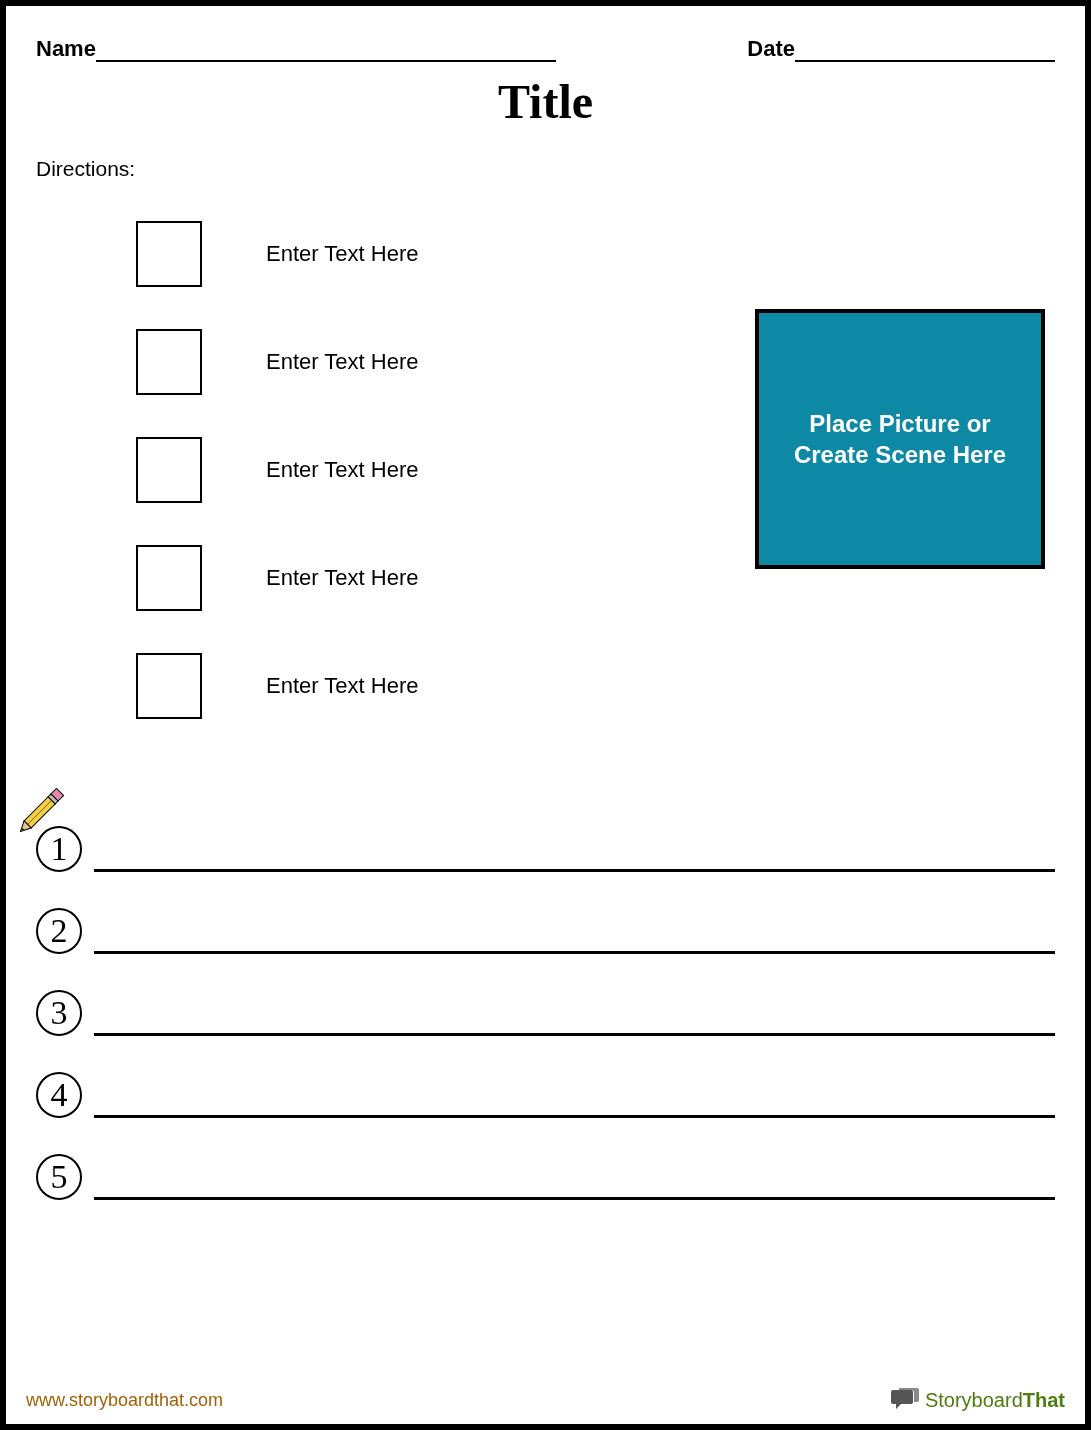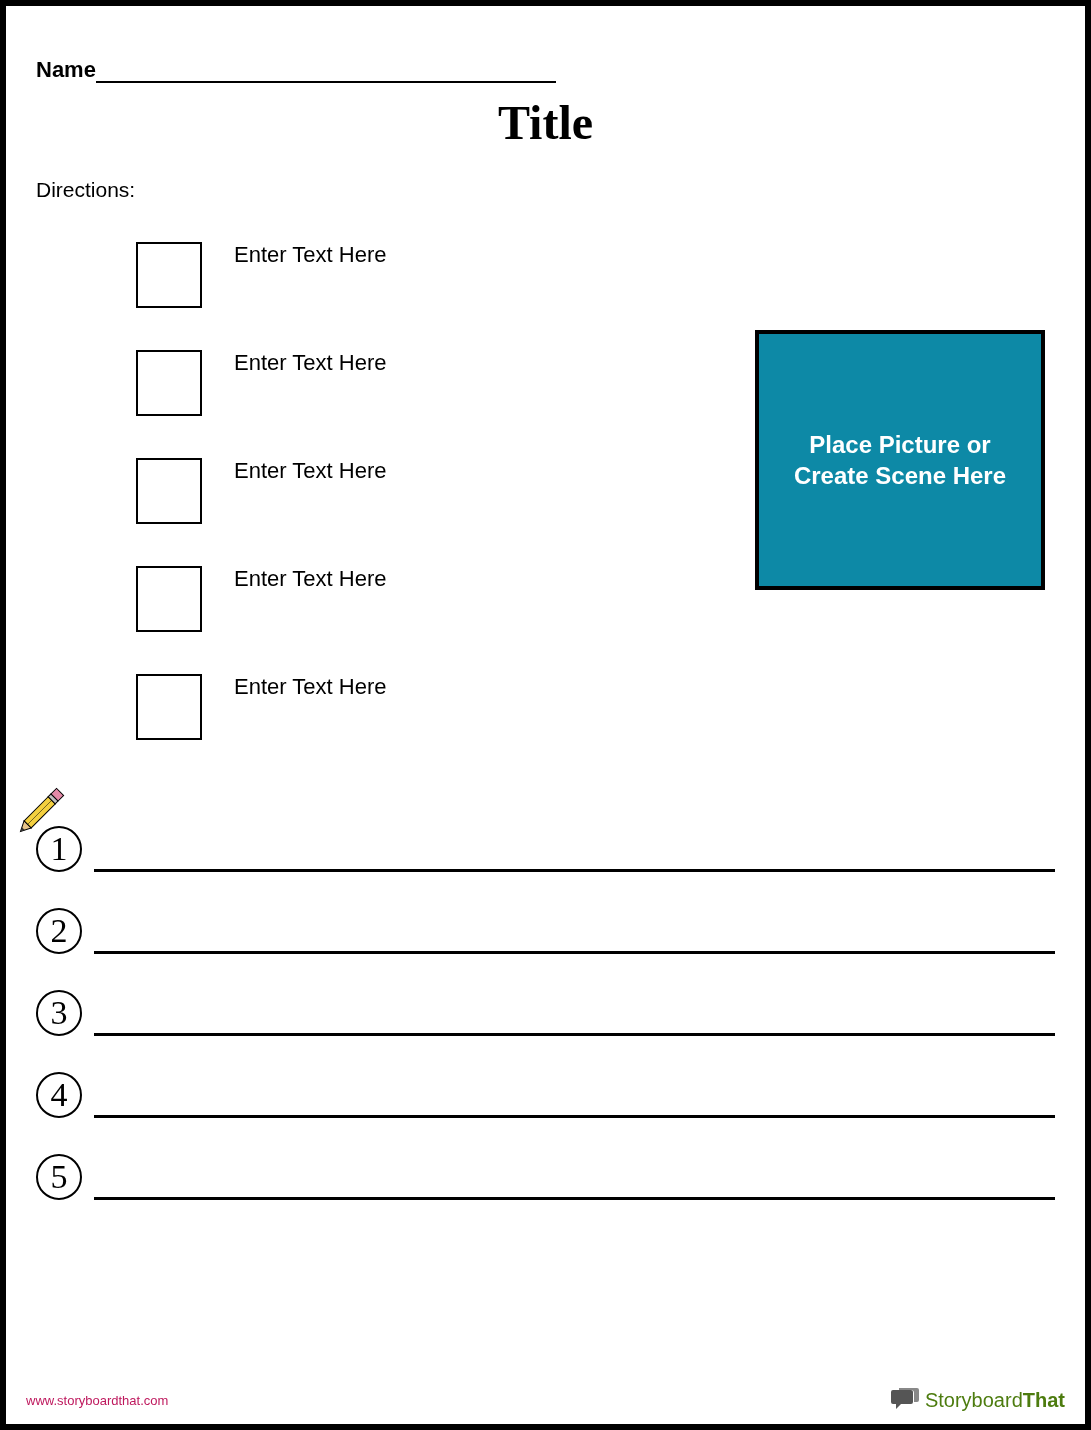--- a/index.html
+++ b/index.html
@@ -20,21 +20,20 @@
   }
   .header-row {
     display: flex;
     justify-content: space-between;
     align-items: flex-end;
     margin-top: 5px;
   }
   .field-group {
     display: flex;
     align-items: flex-end;
-    margin-top: 21px;
   }
   .field-label {
     font-weight: bold;
     font-size: 22px;
   }
   .field-line {
     border-bottom: 2px solid #000;
     height: 20px;
   }
   .name-line { width: 460px; }
@@ -55,21 +54,22 @@
     margin-top: 40px;
     height: 560px;
   }
   .check-col {
     position: absolute;
     left: 100px;
     top: 0;
   }
   .check-row {
     display: flex;
-    gap: 32px;
+    align-items: center;
+    gap: 64px;
     margin-bottom: 42px;
   }
   .checkbox {
     width: 66px;
     height: 66px;
     border: 2px solid #000;
     background: #fff;
   }
   .check-text {
     font-size: 22px;
@@ -132,41 +132,45 @@
     position: absolute;
     left: 20px;
     right: 20px;
     bottom: 12px;
     display: flex;
     justify-content: space-between;
     align-items: center;
     font-family: Arial, Helvetica, sans-serif;
   }
   .footer-url {
-    font-size: 13px;
-    color: #be185d;
+    font-size: 18px;
+    color: #a16207;
   }
   .footer-brand {
     display: flex;
     align-items: center;
     gap: 6px;
     font-size: 20px;
     color: #4d7c0f;
   }
   .footer-brand .bold { font-weight: bold; }
 </style>
 </head>
 <body>
 
 <div class="page">
 
   <div class="header-row">
     <div class="field-group">
       <span class="field-label">Name</span>
       <span class="field-line name-line"></span>
+    </div>
+    <div class="field-group">
+      <span class="field-label">Date</span>
+      <span class="field-line date-line"></span>
     </div>
   </div>
 
   <div class="title">Title</div>
 
   <div class="directions">Directions:</div>
 
   <div class="mid">
     <div class="check-col">
       <div class="check-row">

